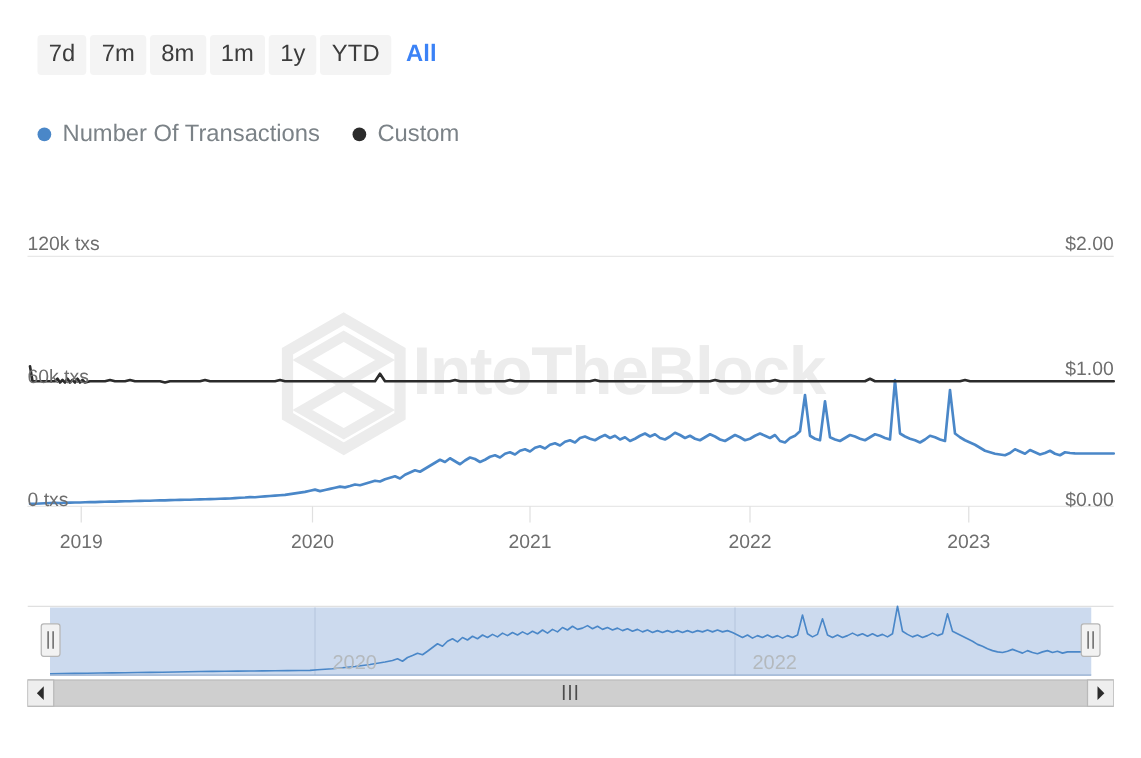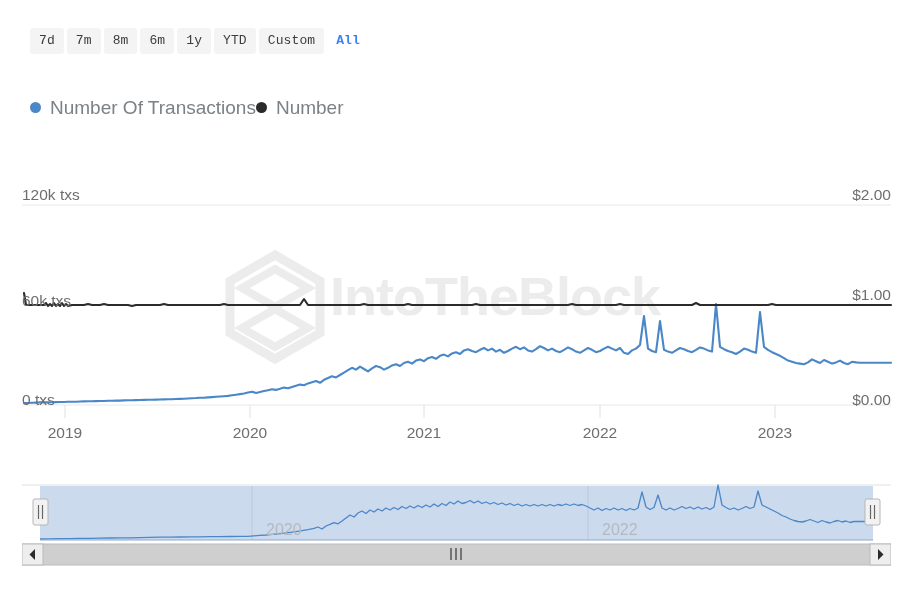--- a/index.html
+++ b/index.html
@@ -20,44 +20,45 @@
   
   .range-bar {
     position: absolute;
     left: 30px;
     top: 28px;
     display: flex;
     align-items: center;
     gap: 3px;
   }
   .range-btn {
-    font-size: 13px;
+    font-size: 19px;
     color: #3c3c3c;
     background: #f4f4f4;
     border: none;
     border-radius: 3px;
     padding: 6px 9px 7px 9px;
     line-height: 1;
     cursor: pointer;
-    font-family: Liberation Mono, monospace;
+    font-family: Liberation Sans, sans-serif;
     letter-spacing: 0.1px;
   }
   .range-btn.active {
     background: transparent;
     font-weight: bold;
     color: #3b82f6;
   }
 
   
   .legend {
     position: absolute;
     left: 30px;
     top: 98px;
     display: flex;
     align-items: center;
+    gap: 26px;
   }
   .legend-item {
     display: flex;
     align-items: center;
     gap: 9px;
     cursor: pointer;
   }
   .legend-dot {
     width: 11px;
     height: 11px;
@@ -138,35 +139,34 @@
   .sb-arrow { fill: #2b2b2b; }
   .sb-grip { stroke: #4d4d4d; stroke-width: 1.4; }
 </style>
 </head>
 <body>
 
 <div class="range-bar">
   <button class="range-btn">7d</button>
   <button class="range-btn">7m</button>
   <button class="range-btn">8m</button>
-  <button class="range-btn">6m</button>
+  <button class="range-btn">1m</button>
   <button class="range-btn">1y</button>
   <button class="range-btn">YTD</button>
-  <button class="range-btn">Custom</button>
   <button class="range-btn active">All</button>
 </div>
 
 <div class="legend">
   <div class="legend-item">
     <span class="legend-dot" style="background:#4a87c8"></span>
     <span class="legend-label">Number Of Transactions</span>
   </div>
   <div class="legend-item">
     <span class="legend-dot" style="background:#2b2b2b"></span>
-    <span class="legend-label">Number</span>
+    <span class="legend-label">Custom</span>
   </div>
 </div>
 
 <div class="chart-wrap">
   <svg class="chart-svg" width="913" height="300" viewBox="0 0 913 300">
 
     <g opacity="1">
       <g transform="translate(230,95)">
         <path d="M45 0 L90 26 L90 78 L45 104 L0 78 L0 26 Z" fill="none" stroke="#ececec" stroke-width="9"></path>
         <path d="M45 14 L78 33 L45 52 L12 33 Z" fill="none" stroke="#ececec" stroke-width="8"></path>

